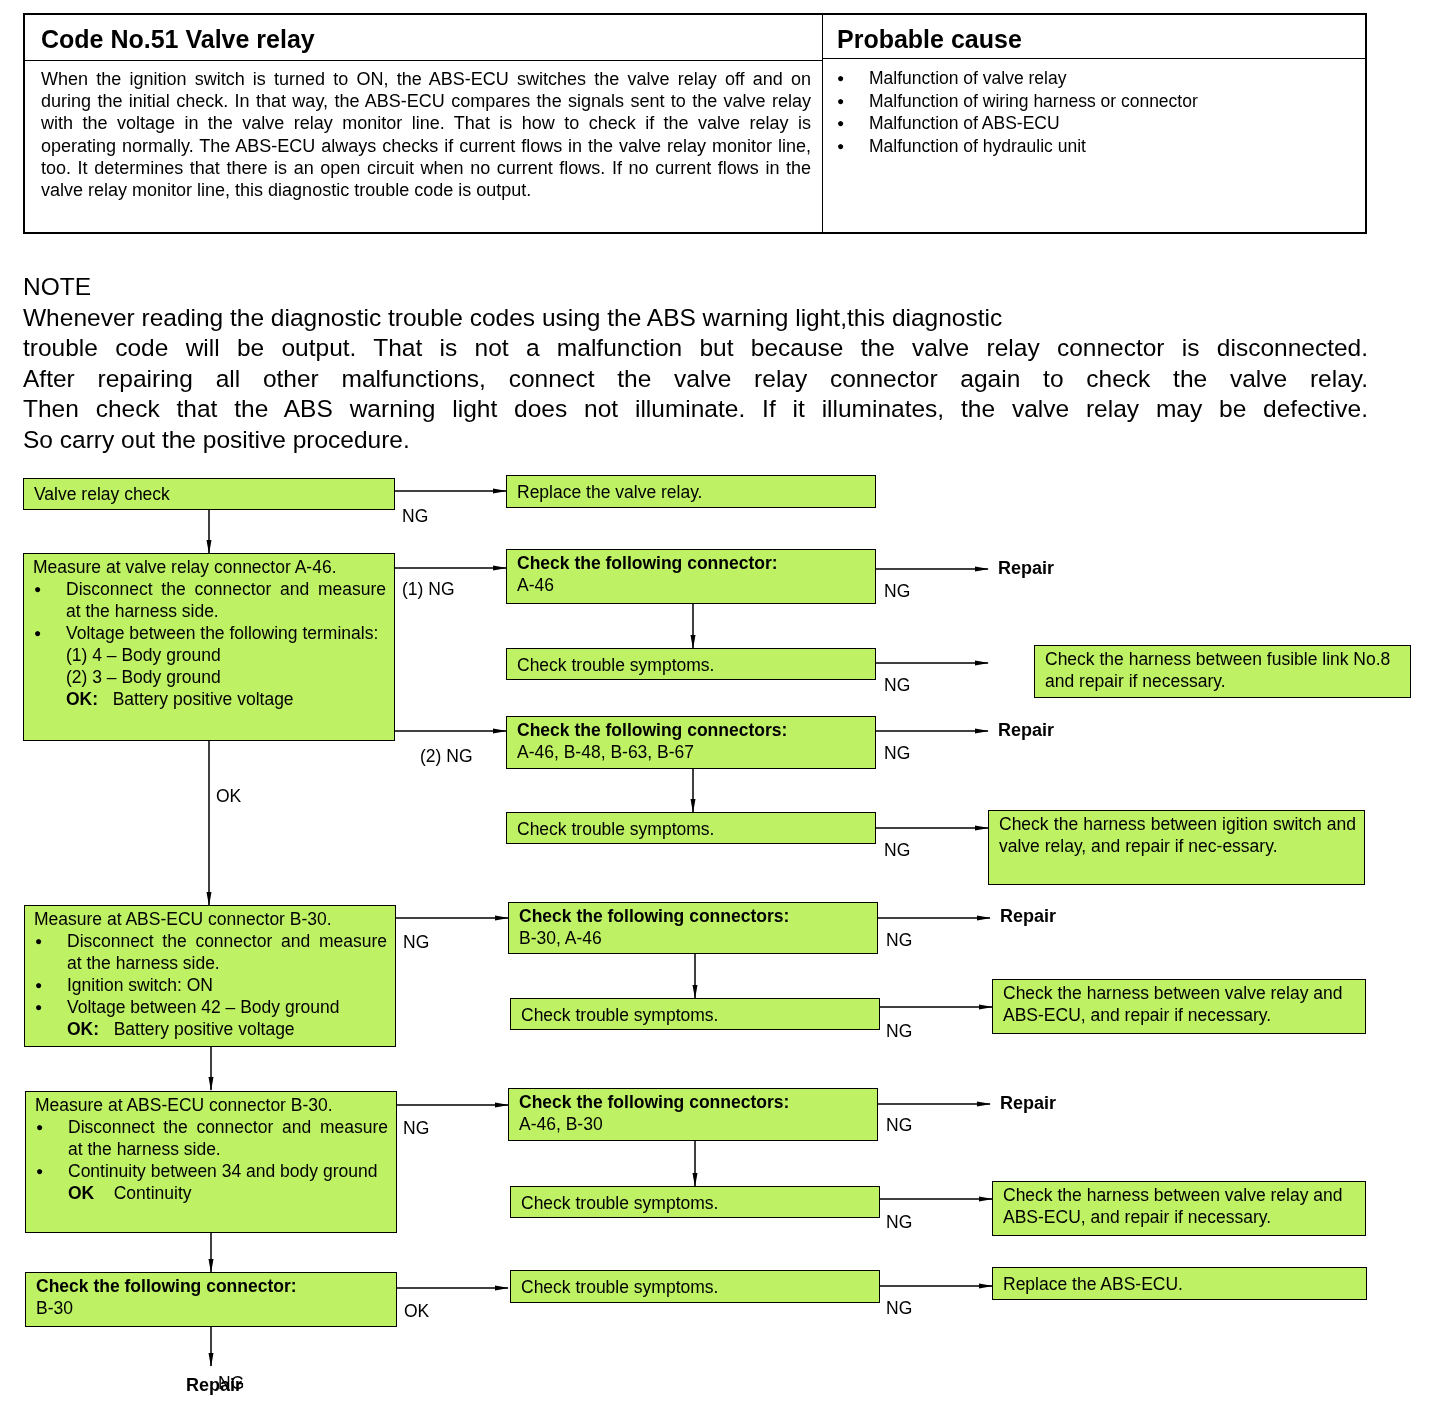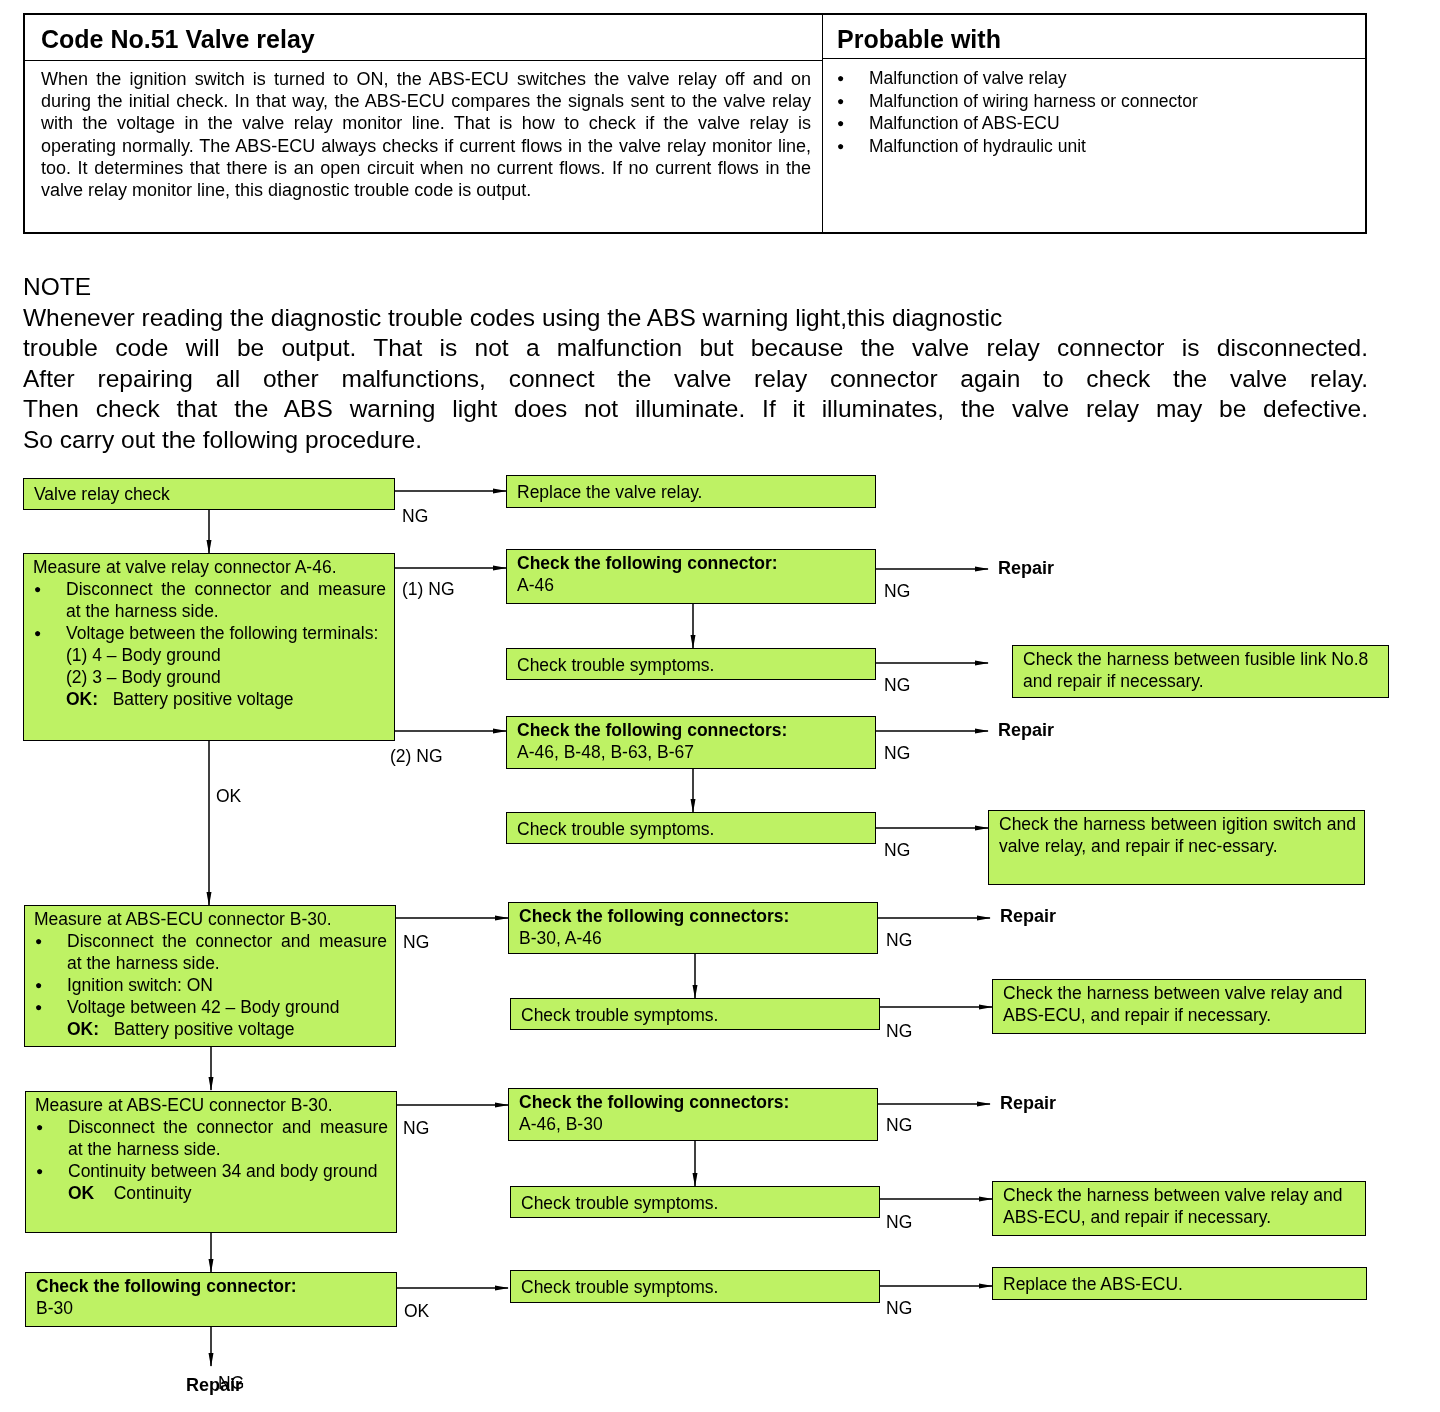--- a/index.html
+++ b/index.html
@@ -33,37 +33,37 @@
 </style>
 </head>
 <body>
 
 <div id="hdr" class="abs">
   <div class="abs col-l">
     <div class="hdr-title">Code No.51 Valve relay</div>
     <div class="desc">When the ignition switch is turned to ON, the ABS-ECU switches the valve relay off and on during the initial check. In that way, the ABS-ECU compares the signals sent to the valve relay with the voltage in the valve relay monitor line. That is how to check if the valve relay is operating normally. The ABS-ECU always checks if current flows in the valve relay monitor line, too. It determines that there is an open circuit when no current flows. If no current flows in the valve relay monitor line, this diagnostic trouble code is output.</div>
   </div>
   <div class="abs col-r">
-    <div class="hdr-title r">Probable with</div>
+    <div class="hdr-title r">Probable cause</div>
     <ul class="causes">
       <li>Malfunction of valve relay</li>
       <li>Malfunction of wiring harness or connector</li>
       <li>Malfunction of ABS-ECU</li>
       <li>Malfunction of hydraulic unit</li>
     </ul>
   </div>
 </div>
 
 <div id="note" class="abs">
   <div class="line">NOTE</div>
   <div class="line">Whenever reading the diagnostic trouble codes using the ABS warning light,this diagnostic</div>
   <div class="line j">trouble code will be output. That is not a malfunction but because the valve relay connector is disconnected.</div>
   <div class="line j">After repairing all other malfunctions, connect the valve relay connector again to check the valve relay.</div>
   <div class="line j">Then check that the ABS warning light does not illuminate. If it illuminates, the valve relay may be defective.</div>
-  <div class="line">So carry out the following procedure.</div>
+  <div class="line">So carry out the positive procedure.</div>
 </div>
 
 <svg id="wires" width="1440" height="1412">
   <defs>
     <marker id="ah" markerWidth="14" markerHeight="8" refX="13" refY="4" orient="auto" markerUnits="userSpaceOnUse">
       <path d="M0,1.5 L14,4 L0,6.5 Z" fill="#000"></path>
     </marker>
   </defs>
   <g stroke="#000" stroke-width="1.5" fill="none">
 
@@ -109,35 +109,35 @@
 
 <div class="box" style="left:23px;top:553px;width:372px;height:188px;">
   <div style="margin-left:-1px;">Measure at valve relay connector A-46.</div>
   <div class="bl">Disconnect the connector and measure at the harness side.</div>
   <div class="bl">Voltage between the following terminals:</div>
   <div class="ind">(1)  4 – Body ground</div>
   <div class="ind">(2)  3 – Body ground</div>
   <div class="ind"><b>OK:</b>&nbsp;&nbsp; <span>Battery positive voltage</span></div>
 </div>
 <div class="lbl" style="left:402px;top:539px;">(1)  NG</div>
-<div class="lbl" style="left:390px;top:706px;">(2)  NG</div>
+<div class="lbl" style="left:420px;top:706px;">(2)  NG</div>
 <div class="lbl" style="left:216px;top:746px;">OK</div>
 
 <div class="box" style="left:506px;top:549px;width:370px;height:55px;">
   <div><b>Check the following connector:</b></div>
   <div>A-46</div>
 </div>
 <div class="lbl" style="left:884px;top:541px;">NG</div>
 <div class="repair" style="left:998px;top:558px;">Repair</div>
 <div class="lbl" style="left:700px;top:611px;">OK</div>
 <div class="box" style="left:506px;top:648px;width:370px;height:32px;padding-top:5px;">
   <span>Check trouble symptoms.</span>
 </div>
 <div class="lbl" style="left:884px;top:635px;">NG</div>
-<div class="box" style="left:1012px;top:645px;width:377px;height:53px;">
+<div class="box" style="left:1034px;top:645px;width:377px;height:53px;">
   <span>Check the harness between fusible link No.8 and repair if necessary.</span>
 </div>
 
 <div class="box" style="left:506px;top:716px;width:370px;height:53px;">
   <div><b>Check the following connectors:</b></div>
   <div>A-46,  B-48,  B-63,  B-67</div>
 </div>
 <div class="lbl" style="left:884px;top:703px;">NG</div>
 <div class="repair" style="left:998px;top:720px;">Repair</div>
 <div class="lbl" style="left:700px;top:776px;">OK</div>

